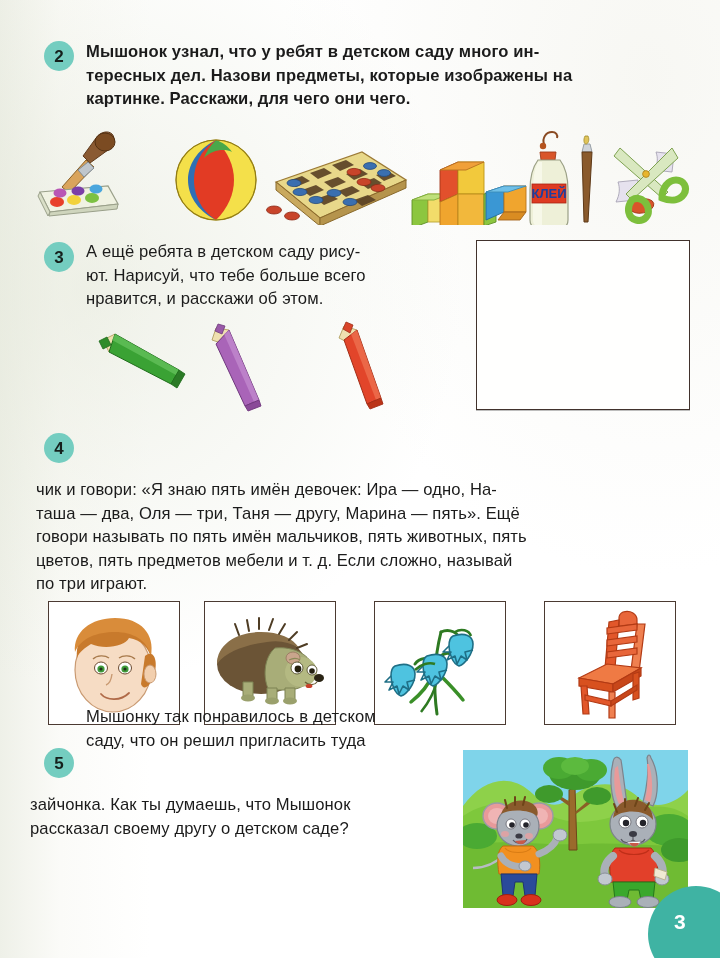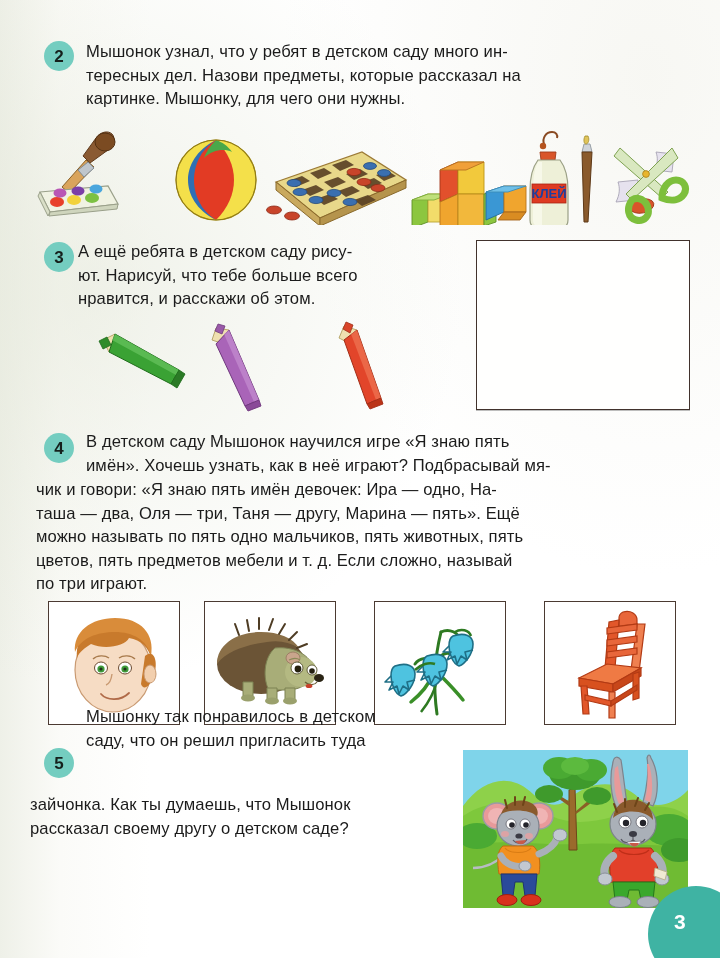--- a/index.html
+++ b/index.html
@@ -100,24 +100,24 @@
 
   .obj { position: absolute; }
 </style>
 </head>
 <body>
 
 <div class="page">
   <div class="paper-tint"></div>
 
   <div class="num-badge" style="left:44px; top:41px;">2</div>
-  <div class="task-text" style="left:86px; top:40px; width:608px;">
+  <div class="task-text" style="left:86px; top:40px; width:608px;font-weight:bold;">
     <p>Мышонок узнал, что у ребят в детском саду много ин-</p>
-    <p>тересных дел. Назови предметы, которые рассказал на</p>
-    <p class="last">картинке. Мышонку, для чего они нужны.</p>
+    <p>тересных дел. Назови предметы, которые изображены на</p>
+    <p class="last">картинке. Расскажи, для чего они чего.</p>
   </div>
 
   <div class="obj" style="left:22px; top:120px; width:680px; height:105px;text-align:right;">
     <svg width="680" height="105" viewBox="0 0 680 105">
 
       <g>
 
         <path d="M61 36 L74 18 C78 12 86 10 90 14 C94 18 92 26 86 30 L68 43 Z" fill="#8a5a32" stroke="#5e3a1d" stroke-width="1"></path>
         <ellipse cx="83" cy="22" rx="10" ry="9" fill="#7b4b22" stroke="#533012" stroke-width="1"></ellipse>
         <path d="M40 67 L64 40 L72 47 L47 73 Z" fill="#d9a45c" stroke="#8a6026" stroke-width="1"></path>
@@ -221,21 +221,21 @@
         <path d="M70 10 L24 56 L30 62 L76 20 Z" fill="#d9e8c0" stroke="#7fa352" stroke-width="1"></path>
         <circle cx="44" cy="36" r="3.4" fill="#e8b62c" stroke="#a8811a" stroke-width="0.8"></circle>
 
         <path d="M60 60 C70 64 78 62 82 56 C86 50 82 42 74 42 C66 42 60 50 60 60 Z" fill="none" stroke="#7dbf3c" stroke-width="7" stroke-linecap="round"></path>
         <path d="M30 62 C24 70 26 80 34 82 C42 84 48 78 46 70 C44 62 36 58 30 62 Z" fill="none" stroke="#7dbf3c" stroke-width="7" stroke-linecap="round"></path>
       </g>
     </svg>
   </div>
 
   <div class="num-badge" style="left:44px; top:242px;">3</div>
-  <div class="task-text" style="left:78px; top:240px; width:360px;">
+  <div class="task-text" style="left:86px; top:240px; width:360px;">
     <p>А ещё ребята в детском саду рису-</p>
     <p>ют. Нарисуй, что тебе больше всего</p>
     <p class="last">нравится, и расскажи об этом.</p>
   </div>
 
   <div class="draw-box" style="left:476px; top:240px; width:212px; height:168px;"></div>
 
   <div class="obj" style="left:85px; top:318px; width:330px; height:95px;">
     <svg width="330" height="95" viewBox="0 0 330 95">
       <g>
@@ -256,28 +256,24 @@
         <path d="M259 8 L272 12 L266 26 L254 20 Z" fill="#efe0b0" stroke="#a89552" stroke-width="0.8"></path>
         <path d="M261 4 L268 7 L265 15 L258 11 Z" fill="#d9452a" stroke="#9e2d16" stroke-width="0.8"></path>
         <path d="M272 12 L296 80 L282 86 L259 22 Z" fill="#e2452a" stroke="#a32d16" stroke-width="1"></path>
         <path d="M272 12 L296 80 L291 82 L266 16 Z" fill="#f07a58" opacity="0.65"></path>
         <path d="M282 86 L296 80 L298 86 L285 91 Z" fill="#bb3418" stroke="#a32d16" stroke-width="0.9"></path>
       </g>
     </svg>
   </div>
 
   <div class="num-badge" style="left:44px; top:433px;">4</div>
-  <div class="task-text" style="left:86px; top:430px; width:608px;">
-    <p>В детском саду Мышонок научился игре «Я знаю пять</p>
-    <p>имён». Хочешь узнать, как в неё играют? Подбрасывай мя-</p>
-  </div>
   <div class="task-text" style="left:28px; top:478px; width:666px;margin-left:8px;">
     <p>чик и говори: «Я знаю пять имён девочек: Ира — одно, На-</p>
     <p>таша — два, Оля — три, Таня — другу, Марина — пять». Ещё</p>
-    <p>можно называть по пять одно мальчиков, пять животных, пять</p>
+    <p>говори называть по пять имён мальчиков, пять животных, пять</p>
     <p>цветов, пять предметов мебели и т. д. Если сложно, называй</p>
     <p class="last">по три играют.</p>
   </div>
 
   <div class="pic-cell" style="left:48px; top:601px; width:130px; height:122px;">
     <svg width="130" height="122" viewBox="0 0 130 122">
       <ellipse cx="64" cy="68" rx="38" ry="42" fill="#f6dcc4" stroke="#c99a72" stroke-width="1.2"></ellipse>
       <path d="M28 56 C26 32 44 18 66 18 C90 18 104 32 102 56 C100 46 92 38 80 36 C76 44 56 48 42 42 C36 46 30 50 28 56 Z" fill="#c87a2c"></path>
       <path d="M26 50 C24 30 42 16 66 16 C92 16 106 32 102 54 C98 38 84 30 66 30 C48 30 32 36 26 50 Z" fill="#d98c3a"></path>
       <path d="M96 54 C106 46 110 62 104 76 C100 86 94 88 92 82 Z" fill="#c87a2c"></path>

